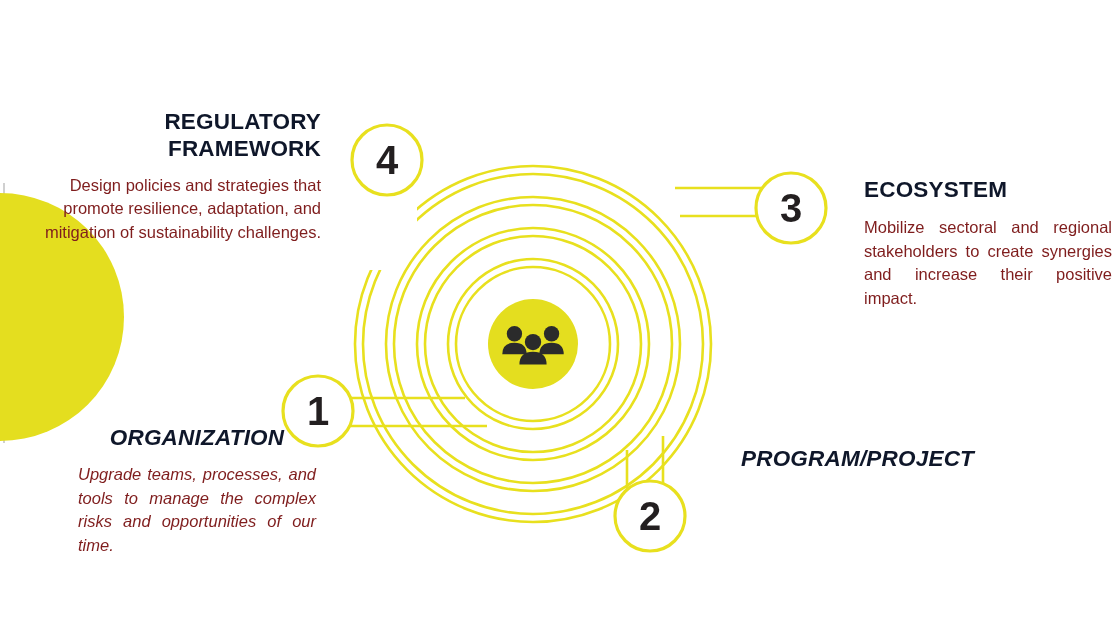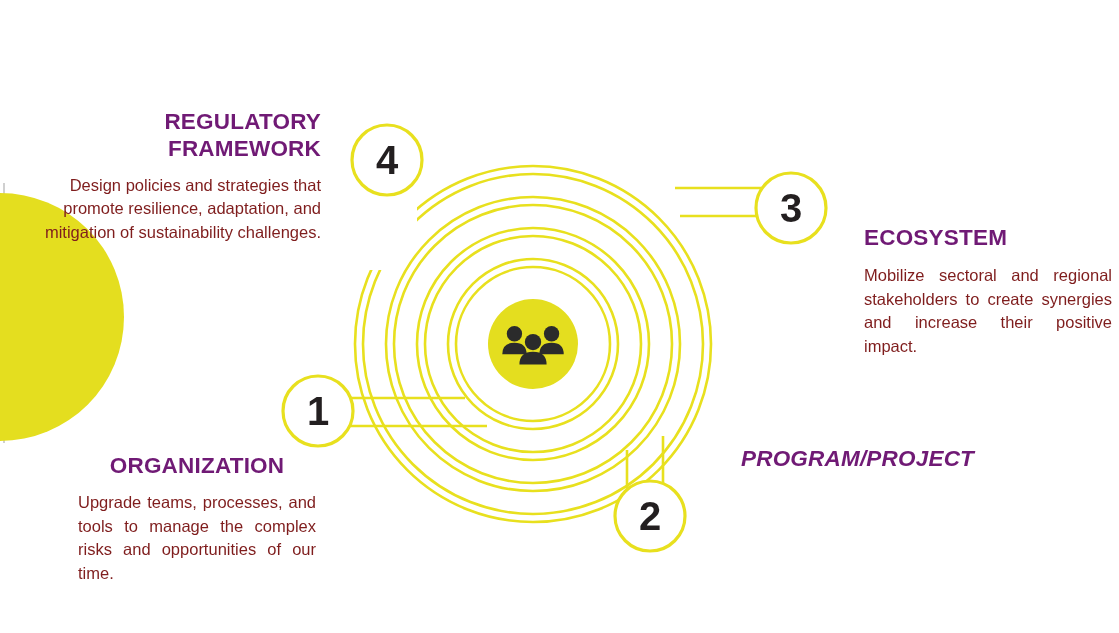--- a/index.html
+++ b/index.html
@@ -54,21 +54,21 @@
 
   
   .block { position: absolute; }
 
   .block h2 {
     margin: 0 0 11px 0;
     font-size: 22.5px;
     font-weight: bold;
     letter-spacing: 0.2px;
     line-height: 1.22;
-    color: #701a75;
+    color: #0f172a;
   }
   .block p {
     margin: 0;
     font-size: 16.5px;
     line-height: 1.42;
     color: #7f1d1d;
   }
 
   
   #block-regulatory {
@@ -77,33 +77,33 @@
     width: 295px;
     text-align: right;
   }
   #block-regulatory p { text-align: right; }
 
   
   #block-ecosystem {
     left: 864px;
     top: 176px;
     width: 248px;
-    margin-top: 48px;
   }
   #block-ecosystem h2 { text-align: left; margin-bottom: 13px; }
   #block-ecosystem p {
     text-align: justify;
     text-align-last: left;
   }
 
   
   #block-organization {
     left: 78px;
-    top: 452px;
+    top: 424px;
     width: 238px;
+    font-style: italic;
   }
   #block-organization h2 { text-align: center; margin-bottom: 12px; }
   #block-organization p {
     text-align: justify;
     text-align-last: left;
   }
 
   
   #block-program {
     left: 741px;

